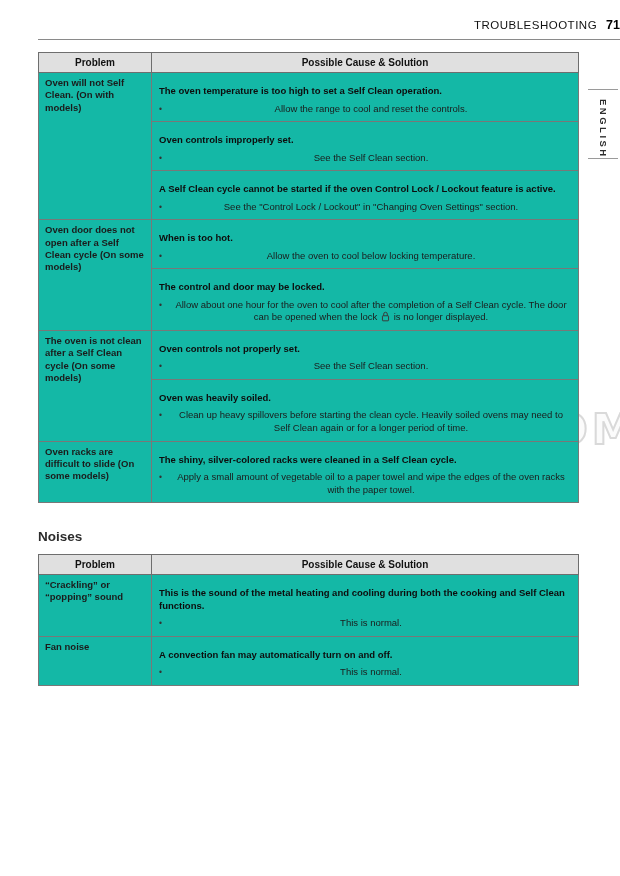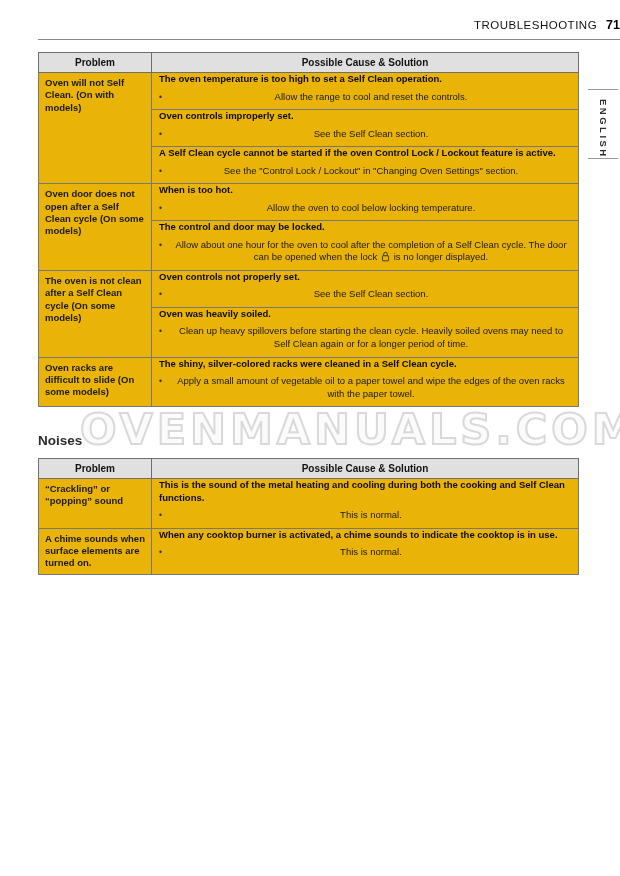--- a/index.html
+++ b/index.html
@@ -13,34 +13,34 @@
   
   .content { position:absolute; left:38px; top:0; width:582px; z-index:2; }
   .header-bar { margin-top:15px; text-align:right; white-space:nowrap; }
   .section-title { font-size:11.5px; letter-spacing:0.5px; color:#121212; }
   .page-num { font-weight:bold; font-size:12.5px; margin-left:9px; color:#000; }
   .header-rule { border:none; border-top:1px solid #8a8a8a; margin:6px 0 0 0; }
 
   
   table.tt {
     border-collapse:collapse; width:541px; table-layout:fixed;
-    border:1.5px solid #3d3d3d; margin-top:12px; background:#eab308;
+    border:1.5px solid #3d3d3d; margin-top:12px; background:#14b8a6;
   }
   table.tt col.c1 { width:113px; }
   table.tt th {
     background:#e0e0e0; font-size:10px; font-weight:bold; text-align:center;
     padding:4px 2px; border:1px solid #6e6e6e; color:#111;
   }
   table.tt td { border:1px solid #787878; vertical-align:top; }
   table.tt tr.row-start td { border-top:1.4px solid #3d3d3d; }
   td.problem {
     font-weight:bold; font-size:9.5px; line-height:1.3;
     padding:4px 4px 4px 6px;
   }
-  td.cause { font-size:9.5px; line-height:1.32; padding:0 4px 6px 7px; }
+  td.cause { font-size:9.5px; line-height:1.32; padding:12px 4px 6px 7px; }
   .cause-title { font-weight:bold; color:#0d0d0d; }
   .bullet { display:flex; margin-top:5px; }
   .bullet .dot { flex:0 0 11px; font-size:8.5px; color:#333; padding-top:1px; }
   .bullet .txt { flex:1; padding-right:2px;text-align:center; }
   .lock-svg { vertical-align:-2px; margin:0 1px; }
 
   
   .noises-heading {
     font-size:13.5px; font-weight:bold; color:#2c2c2c;
     margin:26px 0 0 0; position:relative; z-index:3;
@@ -203,23 +203,23 @@
           <td class="problem">“Crackling” or “popping” sound</td>
           <td class="cause">
             <div class="cause-title">This is the sound of the metal heating and cooling during both the cooking and Self Clean functions.</div>
             <div class="bullet">
               <span class="dot">•</span>
               <span class="txt">This is normal.</span>
             </div>
           </td>
         </tr>
         <tr class="row-start">
-          <td class="problem">A chime sounds when surface elements are turned on.</td>
-          <td class="cause">
-            <div class="cause-title">When any cooktop burner is activated, a chime sounds to indicate the cooktop is in use.</div>
+          <td class="problem">Fan noise</td>
+          <td class="cause">
+            <div class="cause-title">A convection fan may automatically turn on and off.</div>
             <div class="bullet">
               <span class="dot">•</span>
               <span class="txt">This is normal.</span>
             </div>
           </td>
         </tr>
       </tbody>
     </table>
 
   </div>

